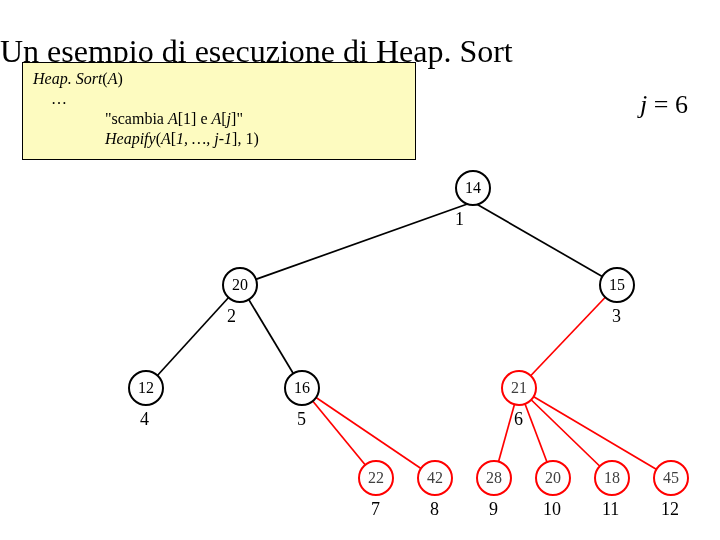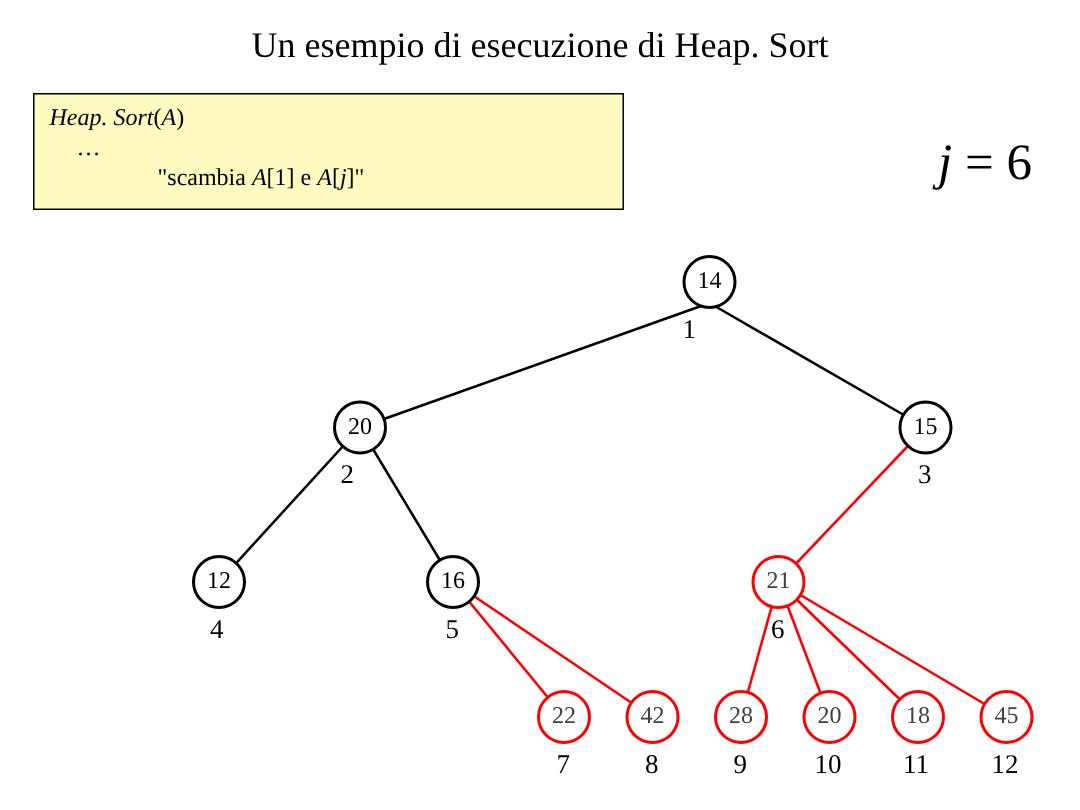--- a/index.html
+++ b/index.html
@@ -6,43 +6,43 @@
     margin: 0;
     padding: 0;
     width: 720px;
     height: 540px;
     font-family: "Times New Roman", serif;
     background: #fff;
     position: relative;
     overflow: hidden;
   }
   .title {
-    text-align: center;
-    font-size: 24px;
-    padding-top: 18px;
+    text-align: left;
+    font-size: 32px;
+    padding-top: 33px;
   }
   .codebox {
     position: absolute;
     left: 22px;
     top: 62px;
     width: 372px;
     background: #fdfbc0;
     border: 1px solid #000;
     padding: 6px 10px 10px 10px;
     font-size: 16px;
     line-height: 1.25;
   }
   .codebox .indent1 { padding-left: 18px; }
   .codebox .indent2 { padding-left: 72px; }
   .ital { font-style: italic; }
   .jlabel {
     position: absolute;
     right: 32px;
     top: 90px;
-    font-size: 34px;
+    font-size: 26px;
     font-style: italic;
     color: #000;
   }
   .jlabel .eq { font-style: normal; }
   .diagram {
     position: absolute;
     left: 0;
     top: 0;
     width: 720px;
     height: 540px;
@@ -82,20 +82,23 @@
 
 <div class="title">Un esempio di esecuzione di Heap. Sort</div>
 
 <div class="codebox">
   <div>
     <span class="ital">Heap. Sort</span><span>(</span><span class="ital">A</span><span>)</span>
   </div>
   <div class="indent1">…</div>
   <div class="indent2">
     <span>"scambia </span><span class="ital">A</span><span>[1] e </span><span class="ital">A</span><span>[</span><span class="ital">j</span><span>]"</span>
+  </div>
+  <div class="indent2">
+    <span class="ital">Heapify</span><span>(</span><span class="ital">A</span><span>[</span><span class="ital">1, …, j-1</span><span>], 1)</span>
   </div>
 </div>
 
 <div class="jlabel">
   <span>j</span><span class="eq"> = </span><span class="eq">6</span>
 </div>
 
 <svg class="edges">
   <line x1="473" y1="202" x2="240" y2="285" stroke="#000" stroke-width="1.7"></line>
   <line x1="473" y1="202" x2="617" y2="285" stroke="#000" stroke-width="1.7"></line>

